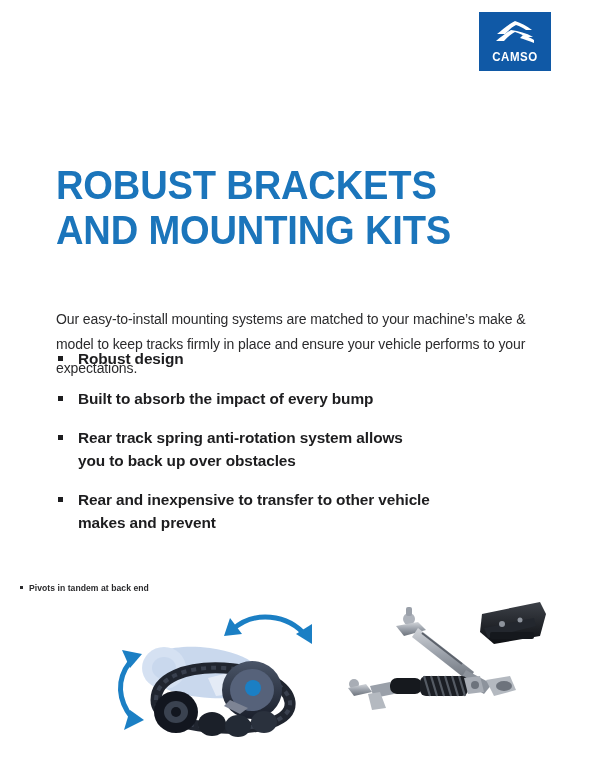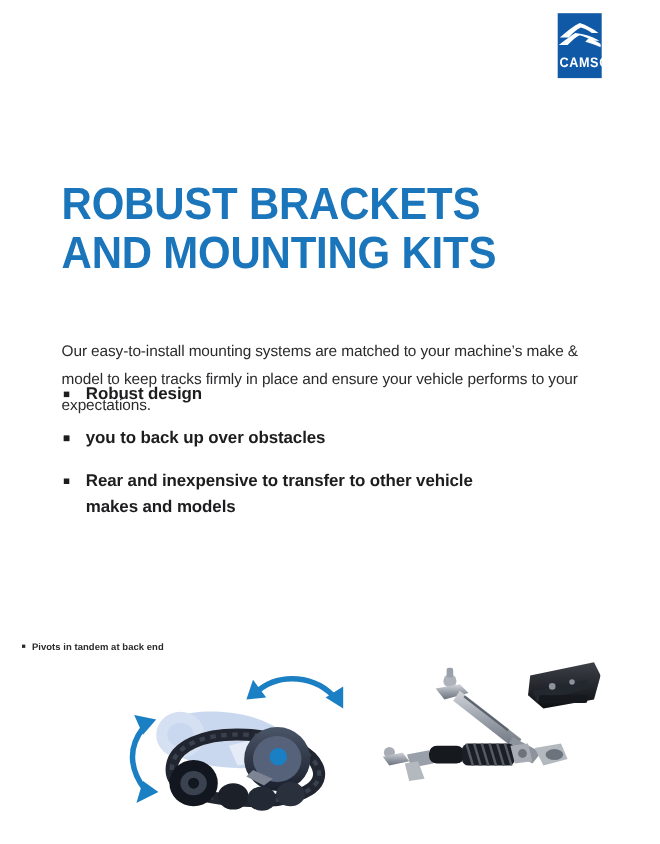--- a/index.html
+++ b/index.html
@@ -18,24 +18,23 @@
   }
 
   
   .logo-stack {
     position: absolute;
     top: 12px;
     left: 479px;
     width: 64px;
   }
   .logo-badge {
-    width: 40px;
+    width: 72px;
     background: #1059a6;
     display: block;
-    margin-left: 28px;
   }
   .logo-camso {
     height: 59px;
     position: relative;
   }
   .camso-mark {
     position: absolute;
     top: 9px;
     left: 50%;
     transform: translateX(-50%);
@@ -198,31 +197,33 @@
 
 <ul class="bullets">
 
   <li class="bullet">
     <span class="sq"></span>
     <span class="b-line">Robust design</span>
   </li>
 
   <li class="bullet">
     <span class="sq"></span>
+    <span class="b-line">Built to absorb the impact of every bump</span>
   </li>
 
   <li class="bullet">
     <span class="sq"></span>
+    <span class="b-line">Rear track spring anti-rotation system allows</span>
     <span class="b-line">you to back up over obstacles</span>
   </li>
 
   <li class="bullet">
     <span class="sq"></span>
     <span class="b-line">Rear and inexpensive to transfer to other vehicle</span>
-    <span class="b-line">makes and models</span>
+    <span class="b-line">makes and prevent</span>
   </li>
 
 </ul>
 
 <div class="footnote">
   <span class="sq-sm"></span>
   <span>Pivots in tandem at back end</span>
 </div>
 
 <div class="illus-track">

